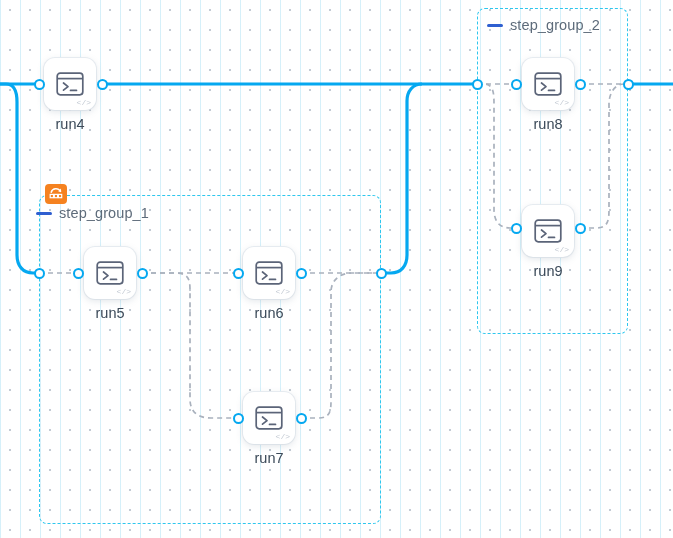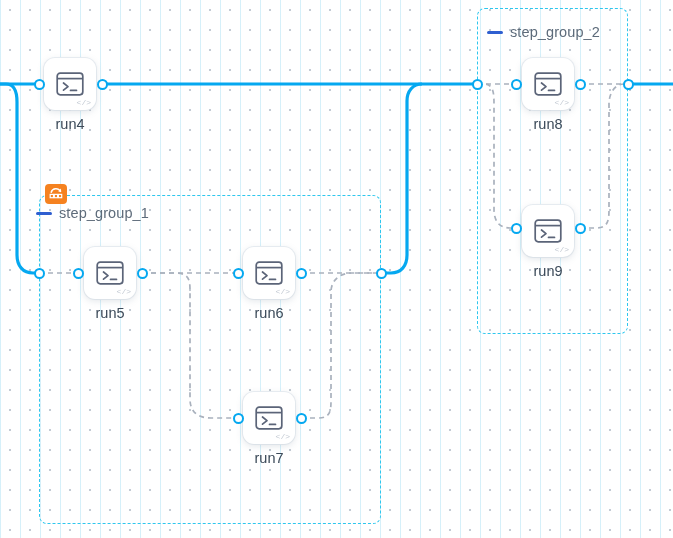--- a/index.html
+++ b/index.html
@@ -98,21 +98,21 @@
     </svg>
   </div>
 
   <div class="group-head" style="left:36px;top:205px;">
     <span class="collapse-dash"></span>
     <span class="group-title">step_group_1</span>
   </div>
 
   <div class="group" style="left:477px;top:8px;width:151px;height:326px;"></div>
 
-  <div class="group-head" style="left:487px;top:24px;">
+  <div class="group-head" style="left:487px;top:17px;">
     <span class="collapse-dash"></span>
     <span class="group-title">step_group_2</span>
   </div>
 
   <div class="node" style="left:44px;top:58px;">
     <div class="node-card">
       <svg width="28" height="24" viewBox="0 0 28 24">
         <rect x="1.2" y="1.2" width="25.6" height="21.6" rx="3" fill="none" stroke="#5b6478" stroke-width="1.7"></rect>
         <path d="M1.2 6.6 H26.8" stroke="#5b6478" stroke-width="1.7"></path>
         <path d="M7.5 11 L12 14.6 L7.5 18.2" fill="none" stroke="#5b6478" stroke-width="1.7" stroke-linecap="round" stroke-linejoin="round"></path>

